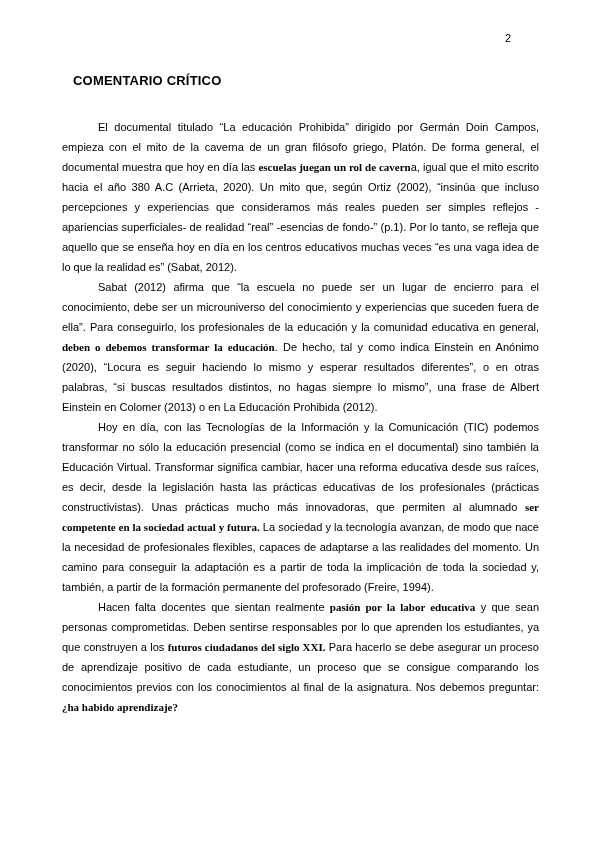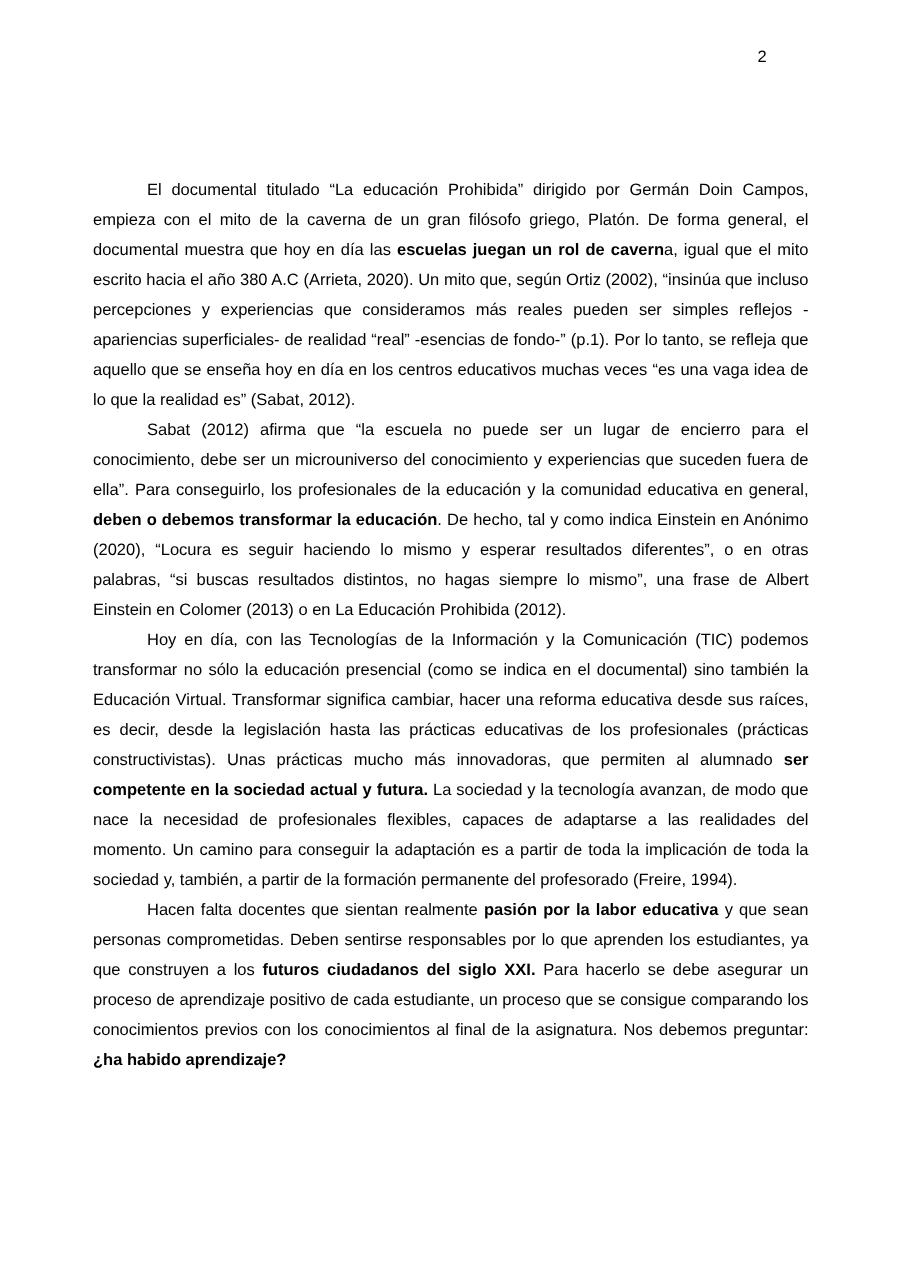--- a/index.html
+++ b/index.html
@@ -45,27 +45,28 @@
     width: 477px;
   }
   .para {
     margin: 0;
     font-size: 11px;
     line-height: 20px;
     text-align: justify;
     text-indent: 36px;
     color: #000000;
   }
-  .para .b { font-weight: bold; }
+  .para .b { font-weight: bold; font-family: Liberation Serif, serif; }
   .para .i { }
 </style>
 </head>
 <body>
 
 <div class="page">
   <div class="page-number">2</div>
+  <h1 class="doc-title">COMENTARIO CRÍTICO</h1>
   <div class="doc-body">
       <p class="para"><span>El documental titulado “</span><span class="i">La educación Prohibida</span><span>” dirigido por Germán Doin Campos, empieza con el mito de la caverna de un gran filósofo griego, Platón. De forma general, el documental muestra que hoy en día las </span><span class="b">escuelas juegan un rol de cavern</span><span>a, igual que el mito escrito hacia el año 380 A.C (Arrieta, 2020). Un mito que, según Ortiz (2002), “insinúa que incluso percepciones y experiencias que consideramos más reales pueden ser simples reflejos -apariencias superficiales- de realidad “real” -esencias de fondo-” (p.1). Por lo tanto, se refleja que aquello que se enseña hoy en día en los centros educativos muchas veces “es una vaga idea de lo que la realidad es” (Sabat, 2012).</span></p>
       <p class="para"><span>Sabat (2012) afirma que “la escuela no puede ser un lugar de encierro para el conocimiento, debe ser un microuniverso del conocimiento y experiencias que suceden fuera de ella”. Para conseguirlo, los profesionales de la educación y la comunidad educativa en general, </span><span class="b">deben o debemos transformar la educación</span><span>. De hecho, tal y como indica Einstein en Anónimo (2020), “Locura es seguir haciendo lo mismo y esperar resultados diferentes”, o en otras palabras, “si buscas resultados distintos, no hagas siempre lo mismo”, una frase de Albert Einstein en Colomer (2013) o en La Educación Prohibida (2012).</span></p>
       <p class="para"><span>Hoy en día, con las Tecnologías de la Información y la Comunicación (TIC) podemos transformar no sólo la educación presencial (como se indica en el documental) sino también la Educación Virtual. Transformar significa cambiar, hacer una reforma educativa desde sus raíces, es decir, desde la legislación hasta las prácticas educativas de los profesionales (prácticas constructivistas). Unas prácticas mucho más innovadoras, que permiten al alumnado </span><span class="b">ser competente en la sociedad actual y futura.</span><span> La sociedad y la tecnología avanzan, de modo que nace la necesidad de profesionales flexibles, capaces de adaptarse a las realidades del momento. Un camino para conseguir la adaptación es a partir de toda la implicación de toda la sociedad y, también, a partir de la formación permanente del profesorado (Freire, 1994).</span></p>
       <p class="para"><span>Hacen falta docentes que sientan realmente </span><span class="b">pasión por la labor educativa</span><span> y que sean personas comprometidas. Deben sentirse responsables por lo que aprenden los estudiantes, ya que construyen a los </span><span class="b">futuros ciudadanos del siglo XXI.</span><span> Para hacerlo se debe asegurar un proceso de aprendizaje positivo de cada estudiante, un proceso que se consigue comparando los conocimientos previos con los conocimientos al final de la asignatura. Nos debemos preguntar: </span><span class="b">¿ha habido aprendizaje?</span></p>
     </div>
 </div>
 
 </body></html>

